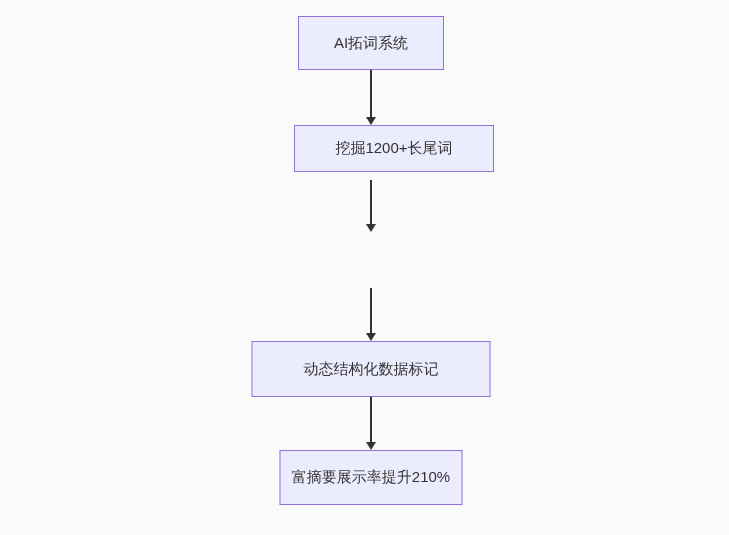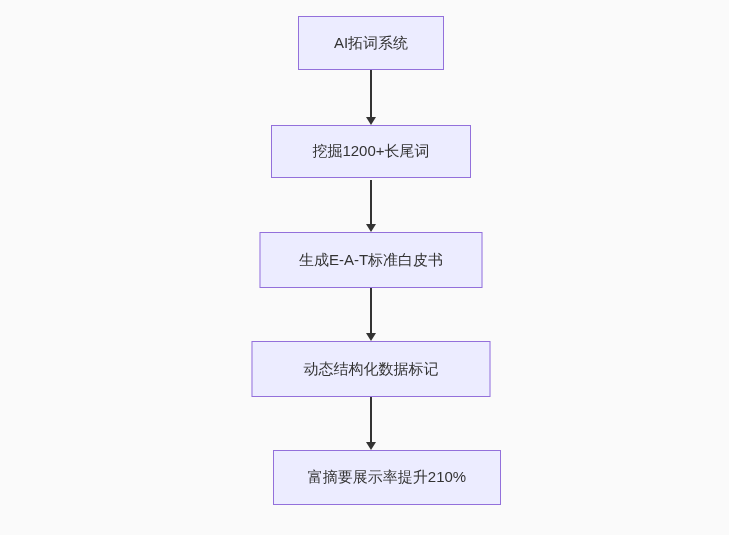--- a/index.html
+++ b/index.html
@@ -65,36 +65,35 @@
 
 <div class="canvas">
 
   <div class="node" style="top:16px; height:54px; width:146px;">AI拓词系统</div>
 
   <div class="edge" style="top:70px; height:55px;">
     <div class="line"></div>
     <div class="arrowhead"></div>
   </div>
 
-  <div class="node" style="top:125px; height:53px; width:200px;">挖掘1200+长尾词</div>
+  <div class="node" style="top:125px; height:47px; width:200px;margin-left:23px;">挖掘1200+长尾词</div>
 
   <div class="edge" style="top:180px; height:52px;">
     <div class="line"></div>
     <div class="arrowhead"></div>
   </div>
 
-  <div class="node" style="top:232px; height:56px; width:223px;">生成E-A-T标准白皮书</div>
 
   <div class="edge" style="top:288px; height:53px;">
     <div class="line"></div>
     <div class="arrowhead"></div>
   </div>
 
   <div class="node" style="top:341px; height:56px; width:239px;">动态结构化数据标记</div>
 
   <div class="edge" style="top:397px; height:53px;">
     <div class="line"></div>
     <div class="arrowhead"></div>
   </div>
 
-  <div class="node" style="top:450px; height:55px; width:228px;margin-left:16px;">富摘要展示率提升210%</div>
+  <div class="node" style="top:450px; height:55px; width:183px;">富摘要展示率提升210%</div>
 
 </div>
 
 </body></html>

